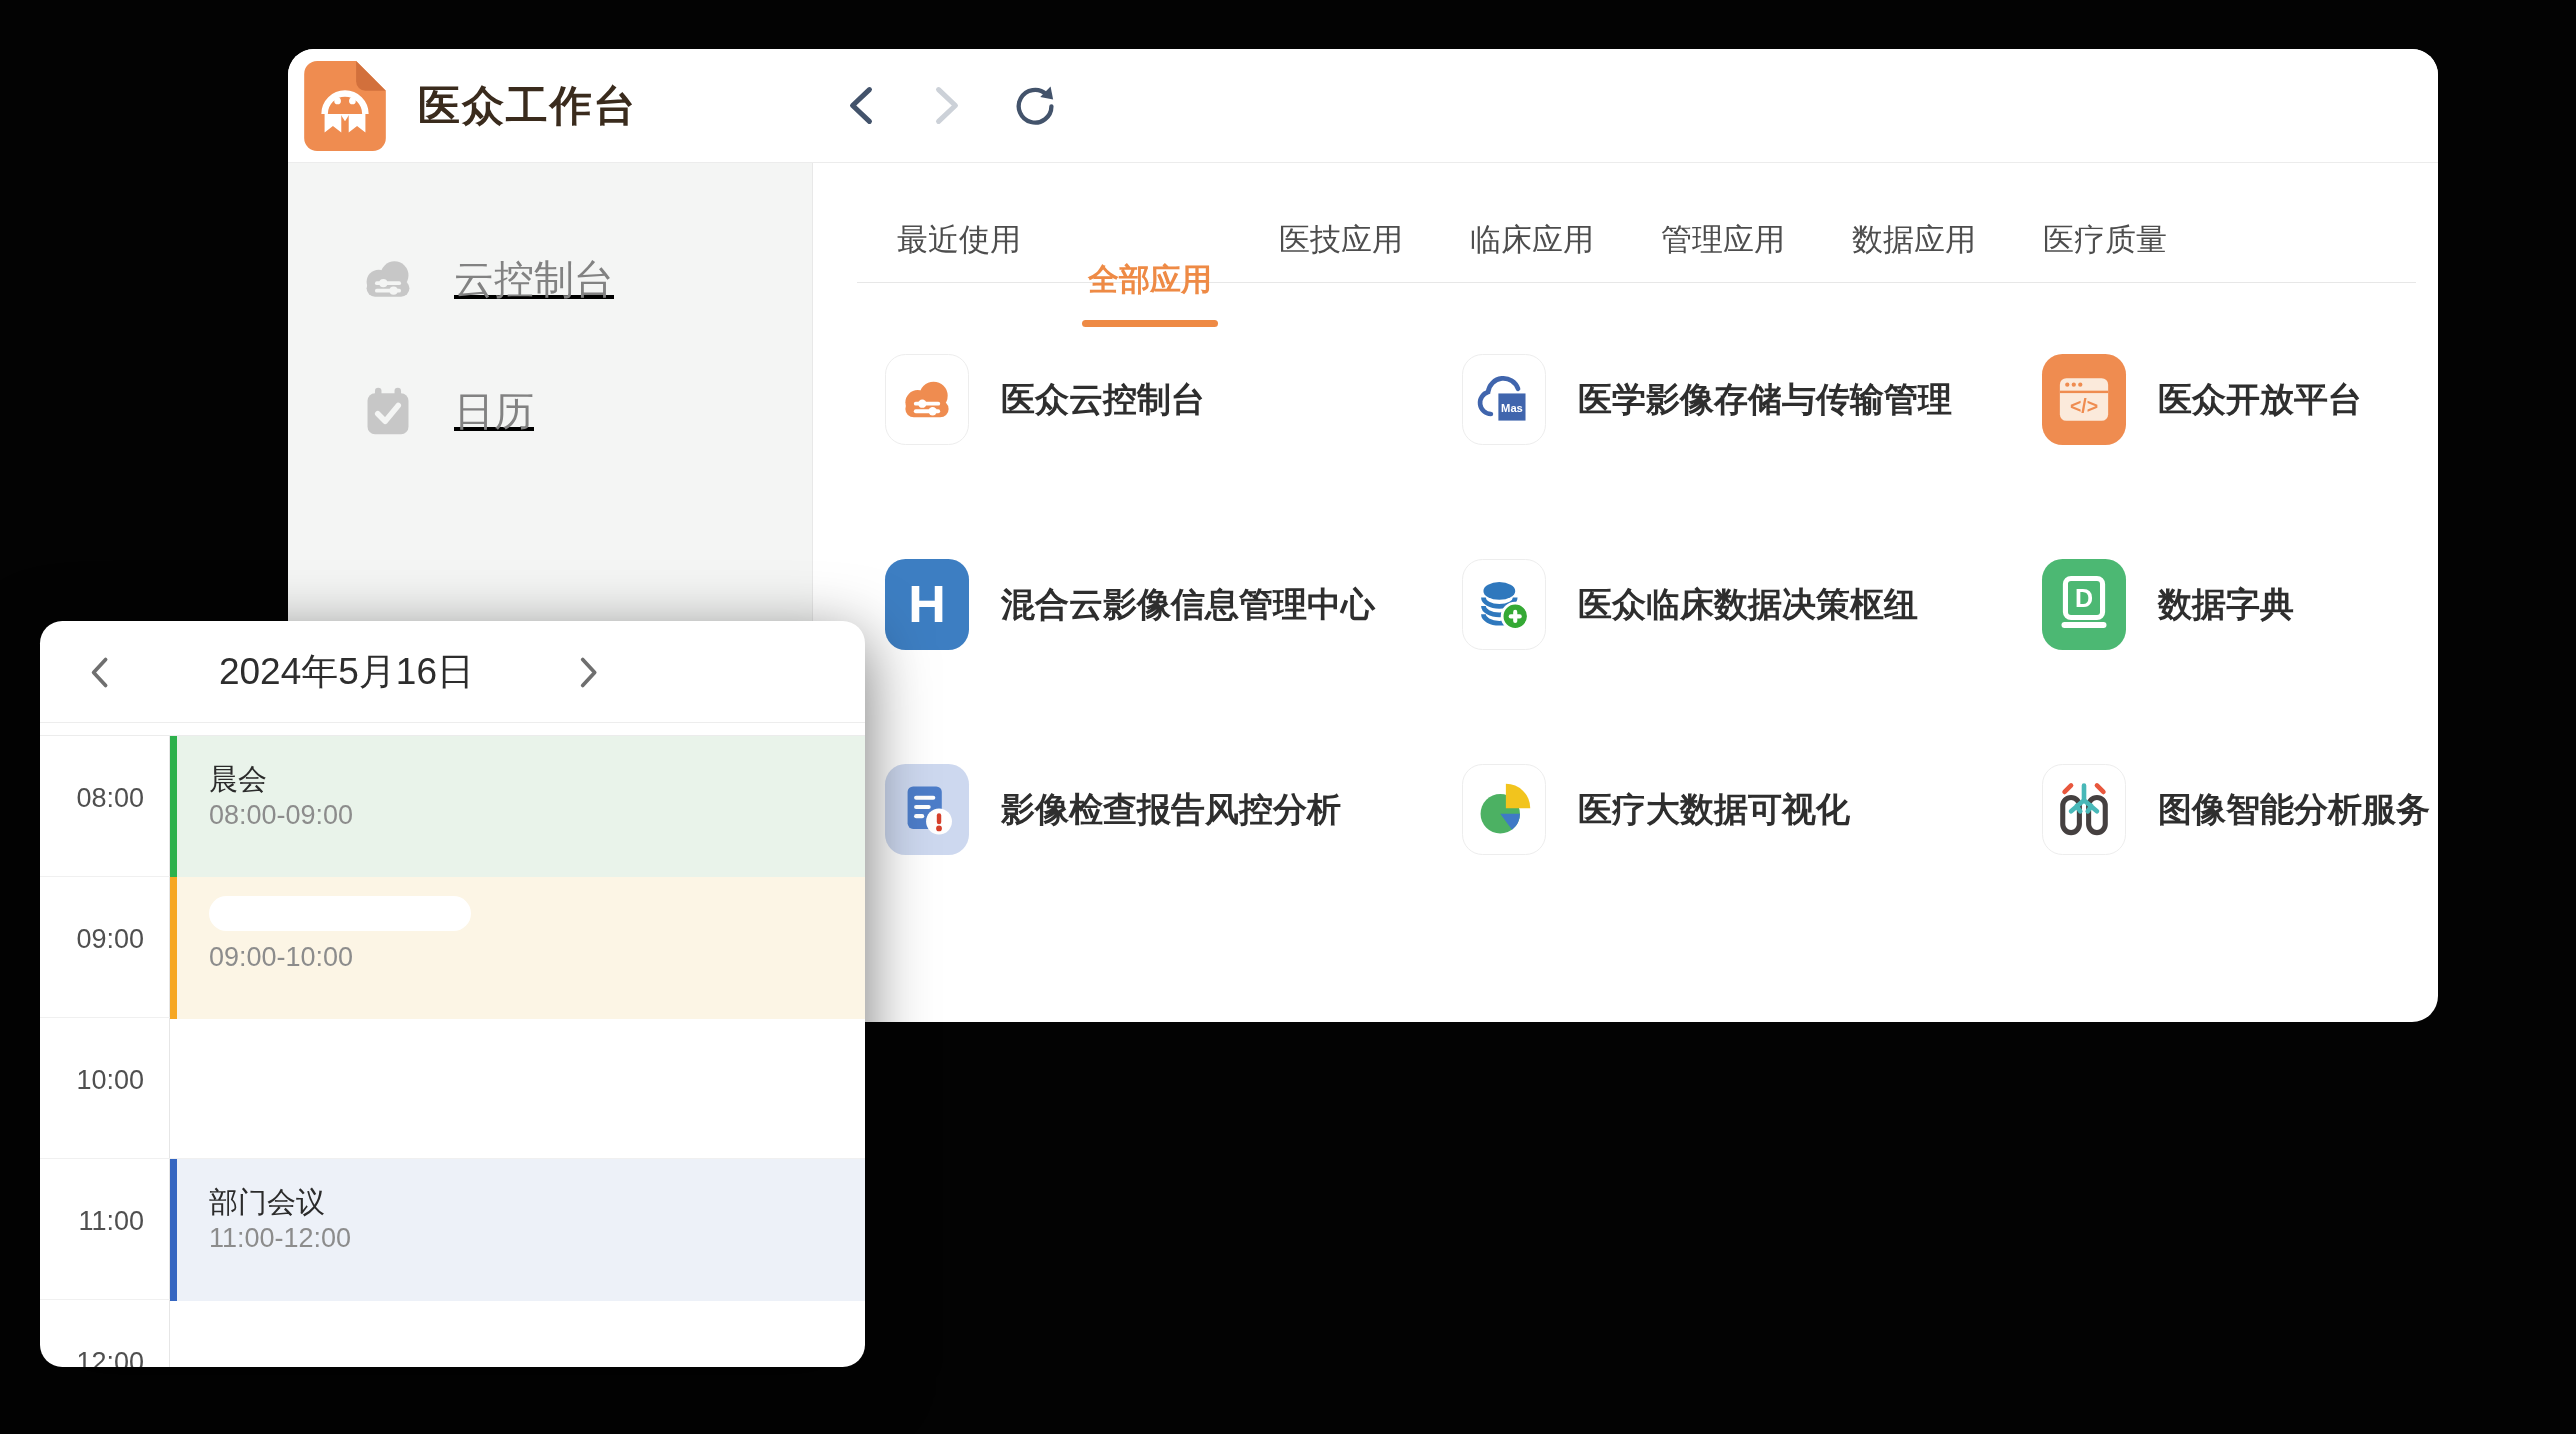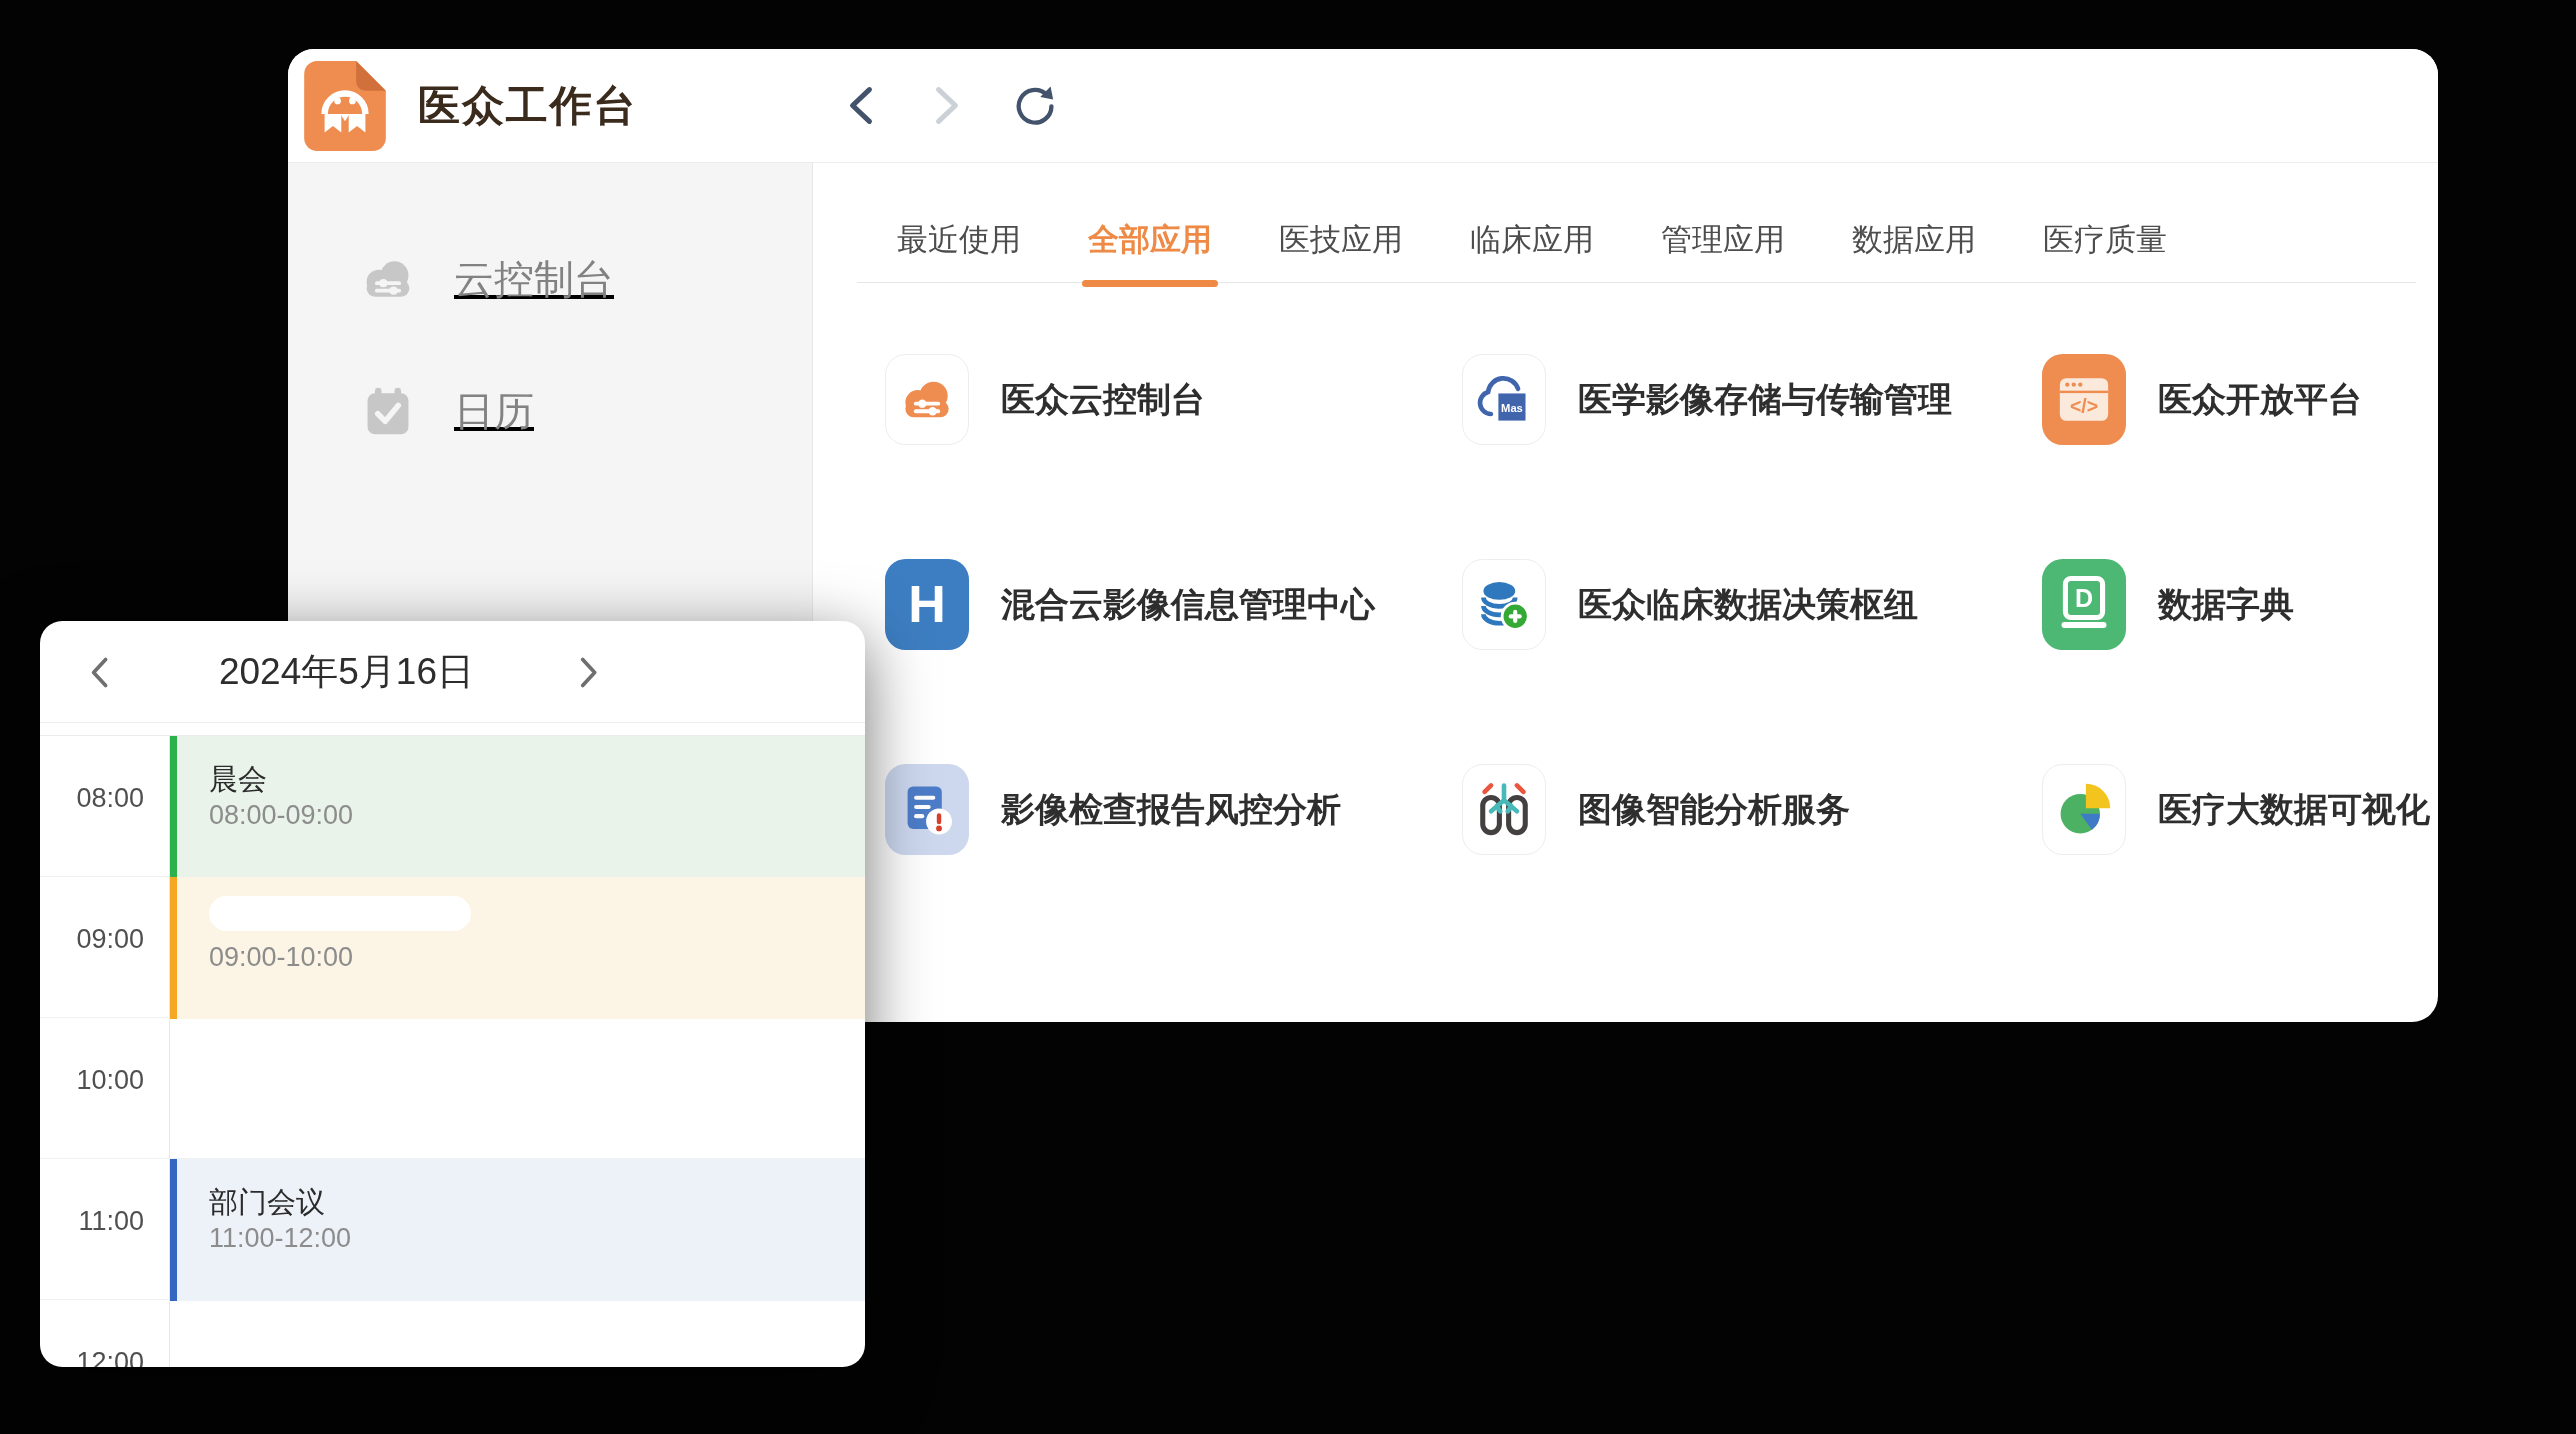--- a/index.html
+++ b/index.html
@@ -31,21 +31,21 @@
     width: 525px; flex: none; background: #f4f5f4;
     border-right: 0.9px solid #e8e8e8; padding-top: 50px; text-decoration: underline;
   }
   .side-item { height: 132px; display: flex; align-items: center; padding-left: 73px; cursor: pointer; }
   .side-icon { width: 54px; height: 54px; flex: none; }
   .side-label { margin-left: 39px; font-size: 40px; color: #828282; }
   .content { flex: 1; position: relative; background: #fff; }
   
   .tabs { display: flex; gap: 67px; padding: 56px 0 0 84px; position: relative; }
   .tab { font-size: 31px; color: #4d4d4d; position: relative; padding-bottom: 24px; cursor: pointer; white-space: nowrap; }
-  .tab.active { color: #ee8a45; font-weight: bold; }
+  .tab.active { color: #ee8a45; font-weight: bold; margin-top: 40px; }
   .tab.active::after {
     content: ""; position: absolute; left: -5.6px; right: -5.6px; bottom: -1.9px;
     height: 6.5px; border-radius: 3.7px; background: #ee8a45;
   }
   .tabs-line { position: absolute; left: 44px; right: 22.3px; top: 119px; height: 0.9px; background: #e7e7e7; }
   
   .grid {
     position: absolute; top: 191px; left: 72px; right: 9.3px;
     display: grid; grid-template-columns: 577px 580px auto;
   }
@@ -247,42 +247,42 @@
               <circle cx="44" cy="46" r="14" fill="#fff"></circle>
               <rect x="41.6" y="37" width="4.8" height="12" rx="2.4" fill="#d6402c"></rect>
               <circle cx="44" cy="53.5" r="3.1" fill="#d6402c"></circle>
             </svg>
           </div>
           <div class="app-label">影像检查报告风控分析</div>
         </div>
 
         <div class="cell">
           <div class="app-icon card">
+            <svg width="60" height="60" viewBox="0 0 64 64">
+              <circle cx="28" cy="36" r="21" fill="#4cb163"></circle>
+              <path d="M28 36 L49 36 A21 21 0 0 1 40.5 53 Z" fill="#3f7ac6"></path>
+              <path d="M34 30 L34 4 A26 26 0 0 1 60 30 Z" fill="#f2c41d"></path>
+            </svg>
+          </div>
+          <div class="app-label">医疗大数据可视化</div>
+        </div>
+
+        <div class="cell">
+          <div class="app-icon card">
             <svg width="58" height="61" viewBox="0 0 62 66">
               <path d="M10 14 L17 7" stroke="#e8573d" stroke-width="5" stroke-linecap="round"></path>
               <path d="M45 7 L52 14" stroke="#e8573d" stroke-width="5" stroke-linecap="round"></path>
               <rect x="8" y="20" width="18" height="38" rx="9" fill="none" stroke="#454040" stroke-width="5.5"></rect>
               <rect x="36" y="20" width="18" height="38" rx="9" fill="none" stroke="#454040" stroke-width="5.5"></rect>
               <path d="M31 7 V23 M31 23 L17 35 M31 23 L45 35 M23 29 L27 35 M39 29 L35 35" fill="none" stroke="#48b8b8" stroke-width="5" stroke-linecap="round" stroke-linejoin="round"></path>
             </svg>
           </div>
           <div class="app-label">图像智能分析服务</div>
         </div>
 
-        <div class="cell">
-          <div class="app-icon card">
-            <svg width="60" height="60" viewBox="0 0 64 64">
-              <circle cx="28" cy="36" r="21" fill="#4cb163"></circle>
-              <path d="M28 36 L49 36 A21 21 0 0 1 40.5 53 Z" fill="#3f7ac6"></path>
-              <path d="M34 30 L34 4 A26 26 0 0 1 60 30 Z" fill="#f2c41d"></path>
-            </svg>
-          </div>
-          <div class="app-label">医疗大数据可视化</div>
-        </div>
-
       </div>
     </div>
   </div>
 </div>
 
 <div class="cal">
   <div class="cal-header">
     <div class="cal-nav cal-prev">
       <svg width="22.3" height="37" viewBox="0 0 24 40">
         <polyline points="19,6 6,20 19,34" fill="none" stroke="#6f6f6f" stroke-width="4" stroke-linecap="round" stroke-linejoin="round"></polyline>

